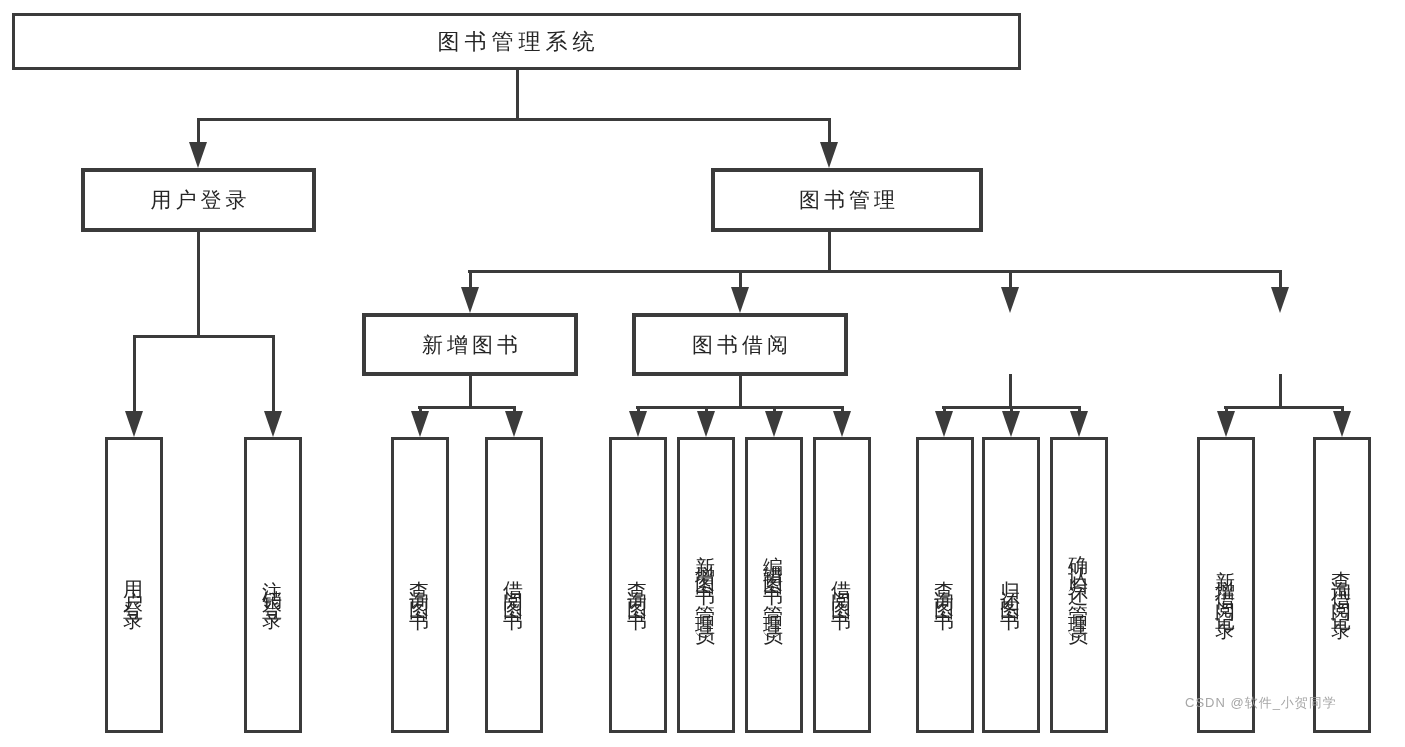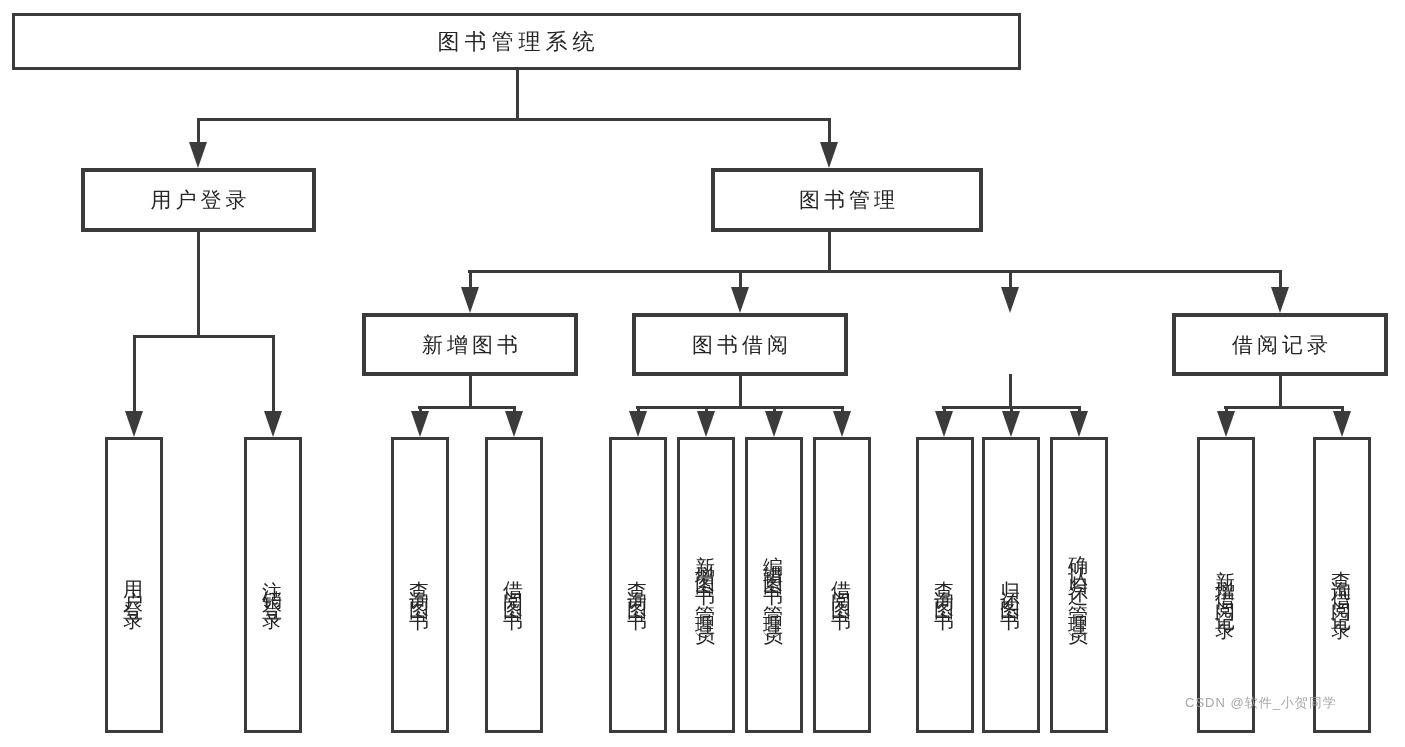--- a/index.html
+++ b/index.html
@@ -105,23 +105,20 @@
   <div class="arrow" style="left:731px;top:287px"></div>
   <div class="arrow" style="left:1001px;top:287px"></div>
   <div class="arrow" style="left:1271px;top:287px"></div>
 
   <div class="box-h" style="left:362px;top:313px;width:216px;height:63px">
     <span>新增图书</span>
   </div>
   <div class="box-h" style="left:632px;top:313px;width:216px;height:63px">
     <span>图书借阅</span>
   </div>
-  <div class="box-h" style="left:1172px;top:313px;width:216px;height:63px">
-    <span>借阅记录</span>
-  </div>
 
   <div class="v" style="left:469px;top:374px;height:34px"></div>
   <div class="h" style="left:418px;top:406px;width:98px"></div>
   <div class="v" style="left:419px;top:406px;height:8px"></div>
   <div class="v" style="left:513px;top:406px;height:8px"></div>
   <div class="arrow" style="left:411px;top:411px"></div>
   <div class="arrow" style="left:505px;top:411px"></div>
 
   <div class="v" style="left:739px;top:374px;height:34px"></div>
   <div class="h" style="left:636px;top:406px;width:208px"></div>

